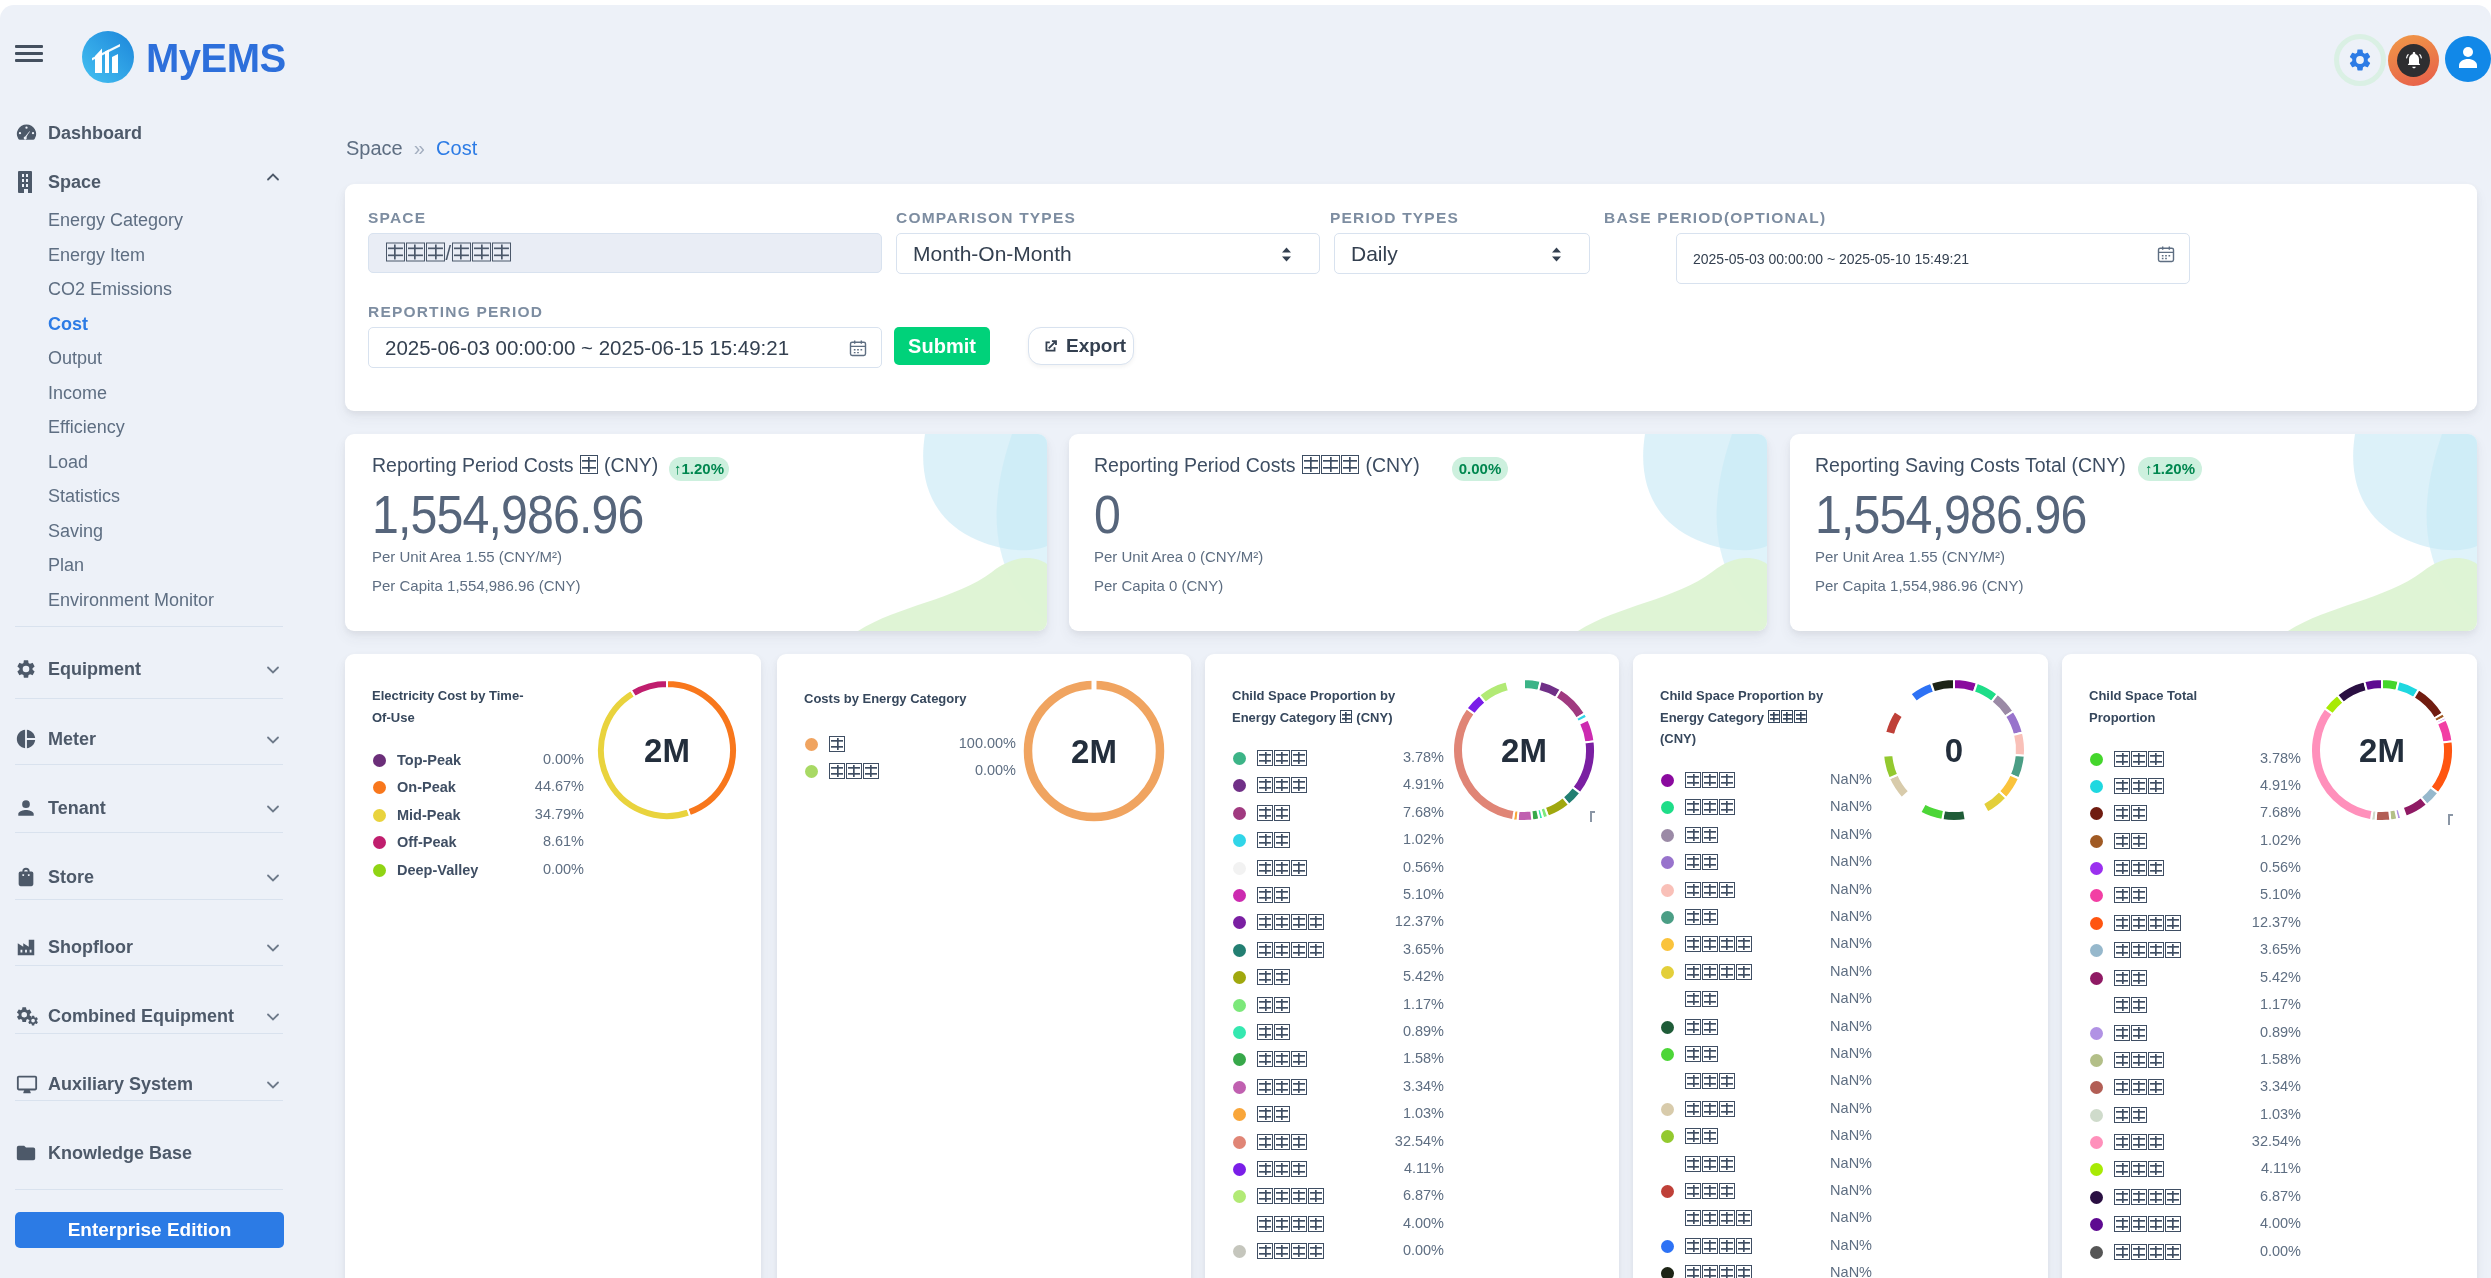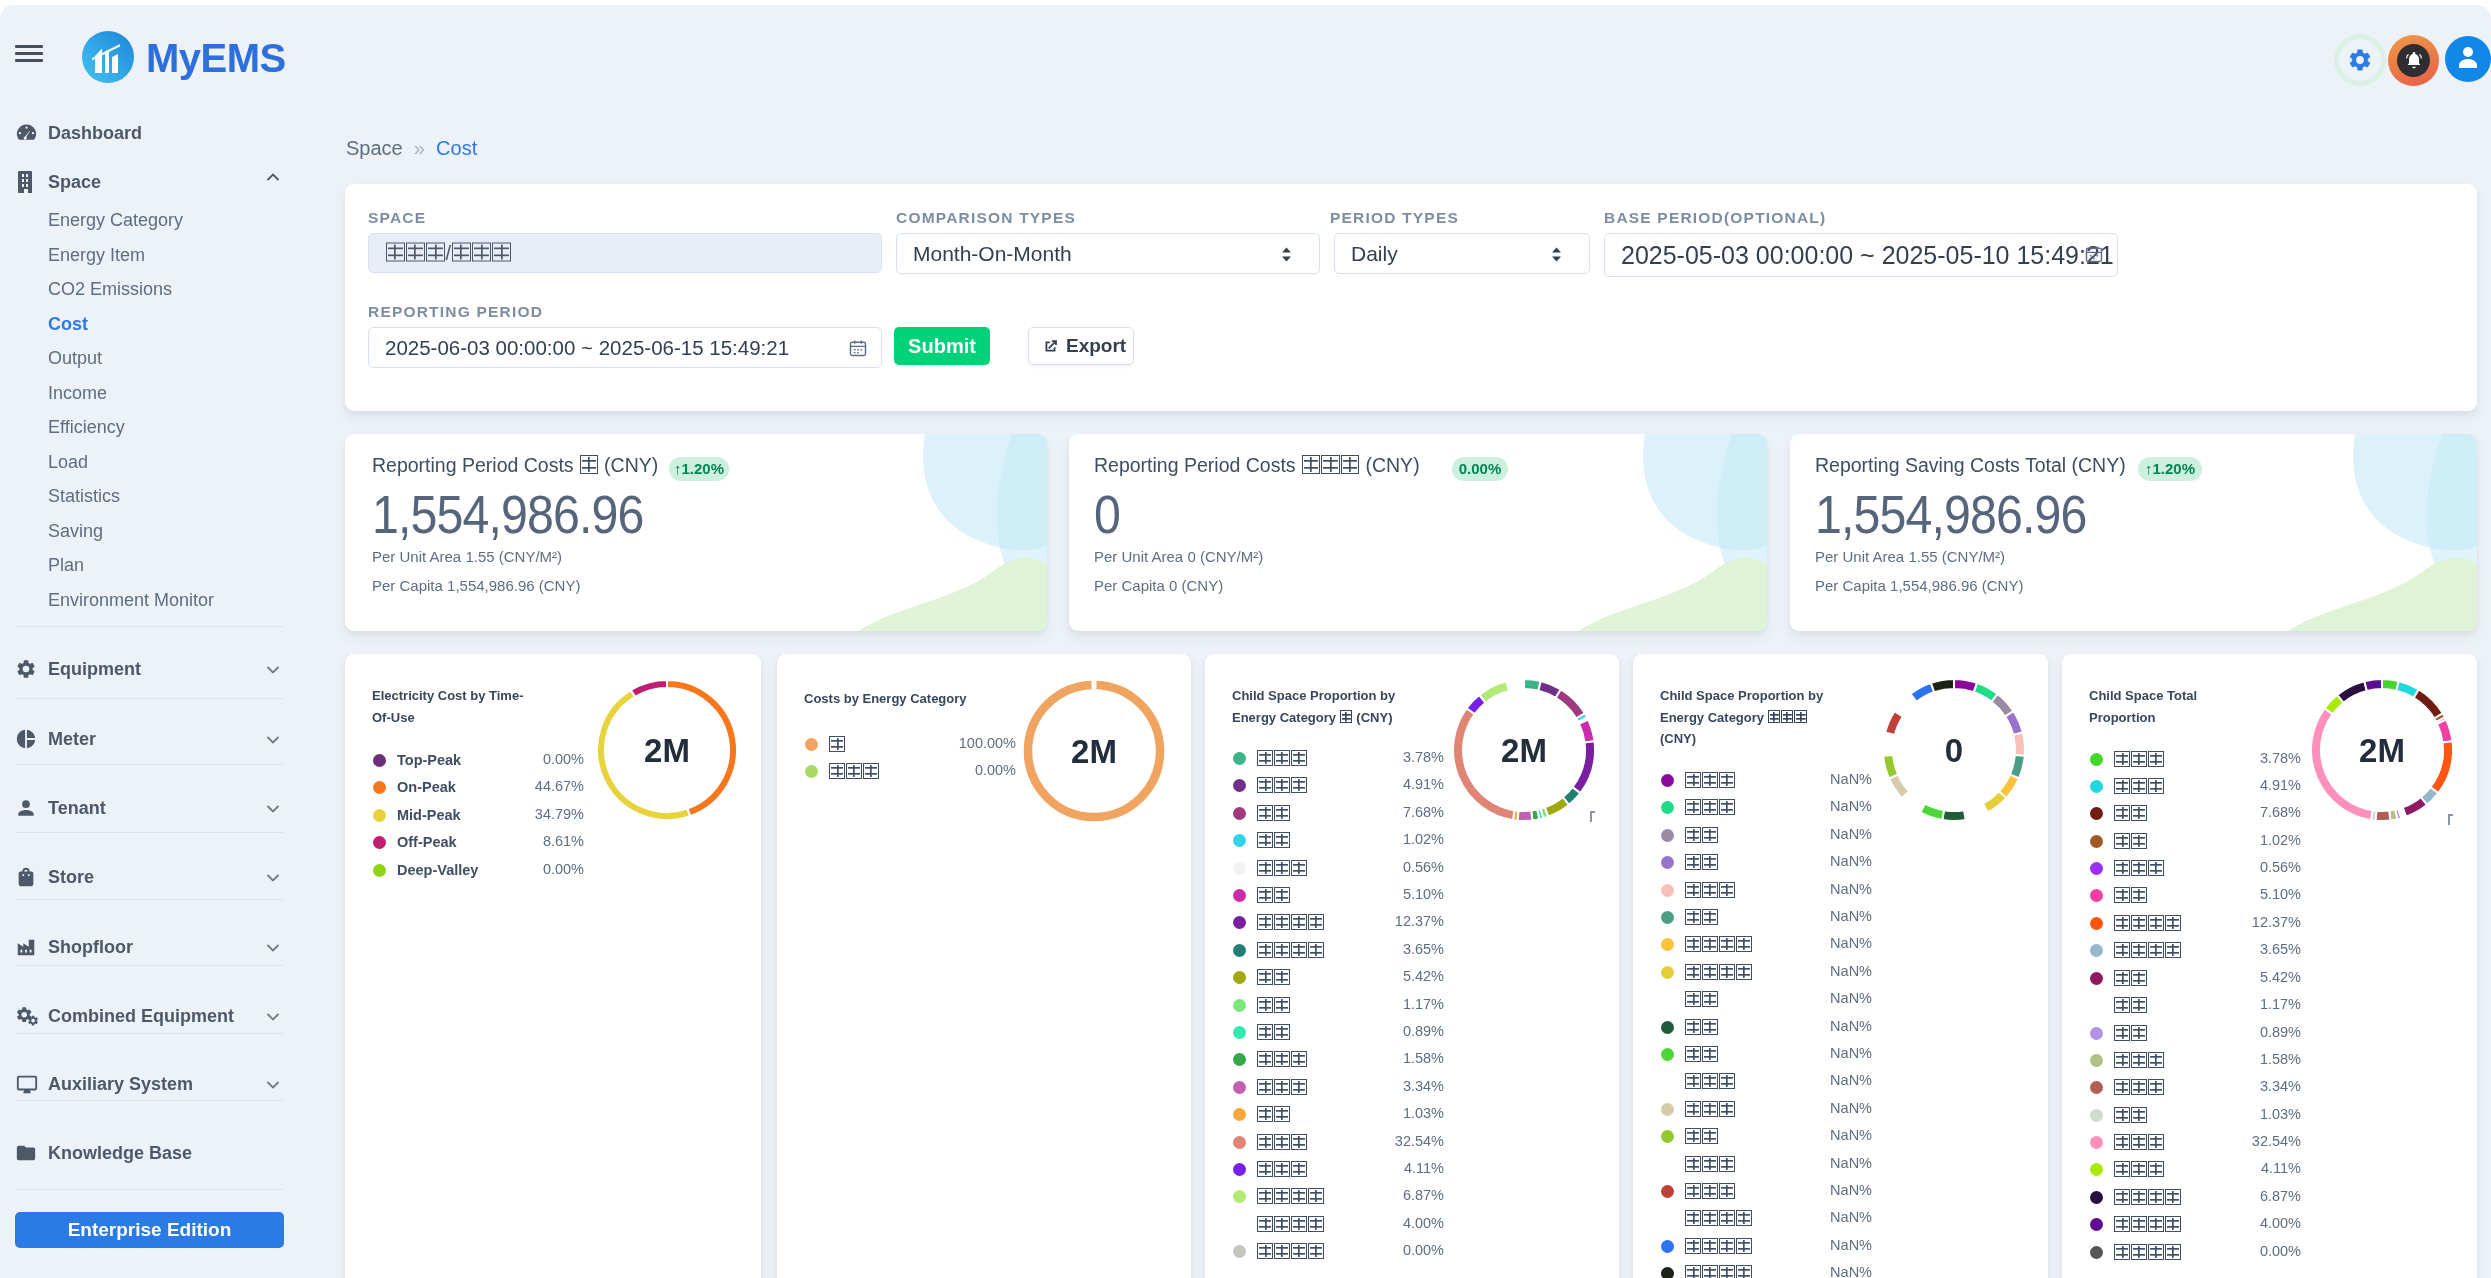--- a/index.html
+++ b/index.html
@@ -180,37 +180,37 @@
  <svg style="position:absolute;right:26px;top:11px" width="13" height="19" viewBox="0 0 13 19">
       <path d="M2 7.5 6.5 2.5 11 7.5Z M2 11.5 6.5 16.5 11 11.5Z" fill="#344050"></path>
     </svg>
   </div>
 <div class="inp" style="left:1334px;top:233px;width:256px;height:41px;font-size:21px">
     <span>Daily</span>
  <svg style="position:absolute;right:26px;top:11px" width="13" height="19" viewBox="0 0 13 19">
       <path d="M2 7.5 6.5 2.5 11 7.5Z M2 11.5 6.5 16.5 11 11.5Z" fill="#344050"></path>
     </svg>
   </div>
-<div class="inp" style="left:1604px;top:233px;width:514px;height:44px;font-size:25px">
+<div class="inp" style="left:1676px;top:233px;width:514px;height:51px;font-size:14px">
     <span>2025-05-03 00:00:00 ~ 2025-05-10 15:49:21</span>
  <svg style="position:absolute;right:13px;top:10px" width="20" height="20" viewBox="0 0 24 24" fill="none" stroke="#5e6e82" stroke-width="1.7">
       <rect x="3" y="5" width="18" height="16" rx="2"></rect>
       <path d="M3 10h18M8 3v4M16 3v4M7 14h2M11 14h2M15 14h2M7 17.5h2M11 17.5h2"></path>
     </svg>
   </div>
 <div class="lbl" style="left:368px;top:303px">REPORTING PERIOD</div>
 <div class="inp" style="left:368px;top:327px;width:514px;height:41px;font-size:20.5px">
     <span>2025-06-03 00:00:00 ~ 2025-06-15 15:49:21</span>
  <svg style="position:absolute;right:13px;top:10px" width="20" height="20" viewBox="0 0 24 24" fill="none" stroke="#5e6e82" stroke-width="1.7">
       <rect x="3" y="5" width="18" height="16" rx="2"></rect>
       <path d="M3 10h18M8 3v4M16 3v4M7 14h2M11 14h2M15 14h2M7 17.5h2M11 17.5h2"></path>
     </svg>
   </div>
 <div class="A" style="left:894px;top:327px;width:96px;height:38px;background:#00d27a;border-radius:5px;color:#fff;font-size:20px;font-weight:bold;text-align:center;line-height:38px">Submit</div>
-<div class="A" style="left:1028px;top:327px;width:106px;height:38px;background:#fff;border:1px solid #d8e2ef;border-radius:5px;box-shadow:0 2px 4px rgba(0,0,0,.05);color:#344050;font-size:19px;font-weight:bold;line-height:36px">
+<div class="A" style="left:1028px;top:327px;width:106px;height:38px;background:#fff;border:1px solid #d8e2ef;border-radius:13px;box-shadow:0 2px 4px rgba(0,0,0,.05);color:#344050;font-size:19px;font-weight:bold;line-height:36px">
  <svg style="position:absolute;left:13px;top:10px" width="17" height="17" viewBox="0 0 24 24" fill="#344050">
       <path d="M14 3h7v7h-2.5V7.3l-8.1 8.1-1.8-1.8 8.1-8.1H14V3zM5 5h6v2.5H7.5v9h9V13H19v6H5V5z"></path>
     </svg>
  <span style="position:absolute;left:37px">Export</span>
   </div>
 
 <div class="card" style="left:345px;top:434px;width:702px;height:197px;overflow:hidden">
  <svg style="position:absolute;right:0;top:0" width="260" height="197" viewBox="0 0 260 197">
   <path fill="#d8f0f8" opacity=".9" d="M138,0 C130,50 148,88 190,106 C220,119 247,118 260,112 L260,0 Z"></path>
   <path fill="#c5e9f5" opacity=".55" d="M225,0 C206,55 203,105 225,148 C238,172 253,182 260,185 L260,0 Z"></path>

